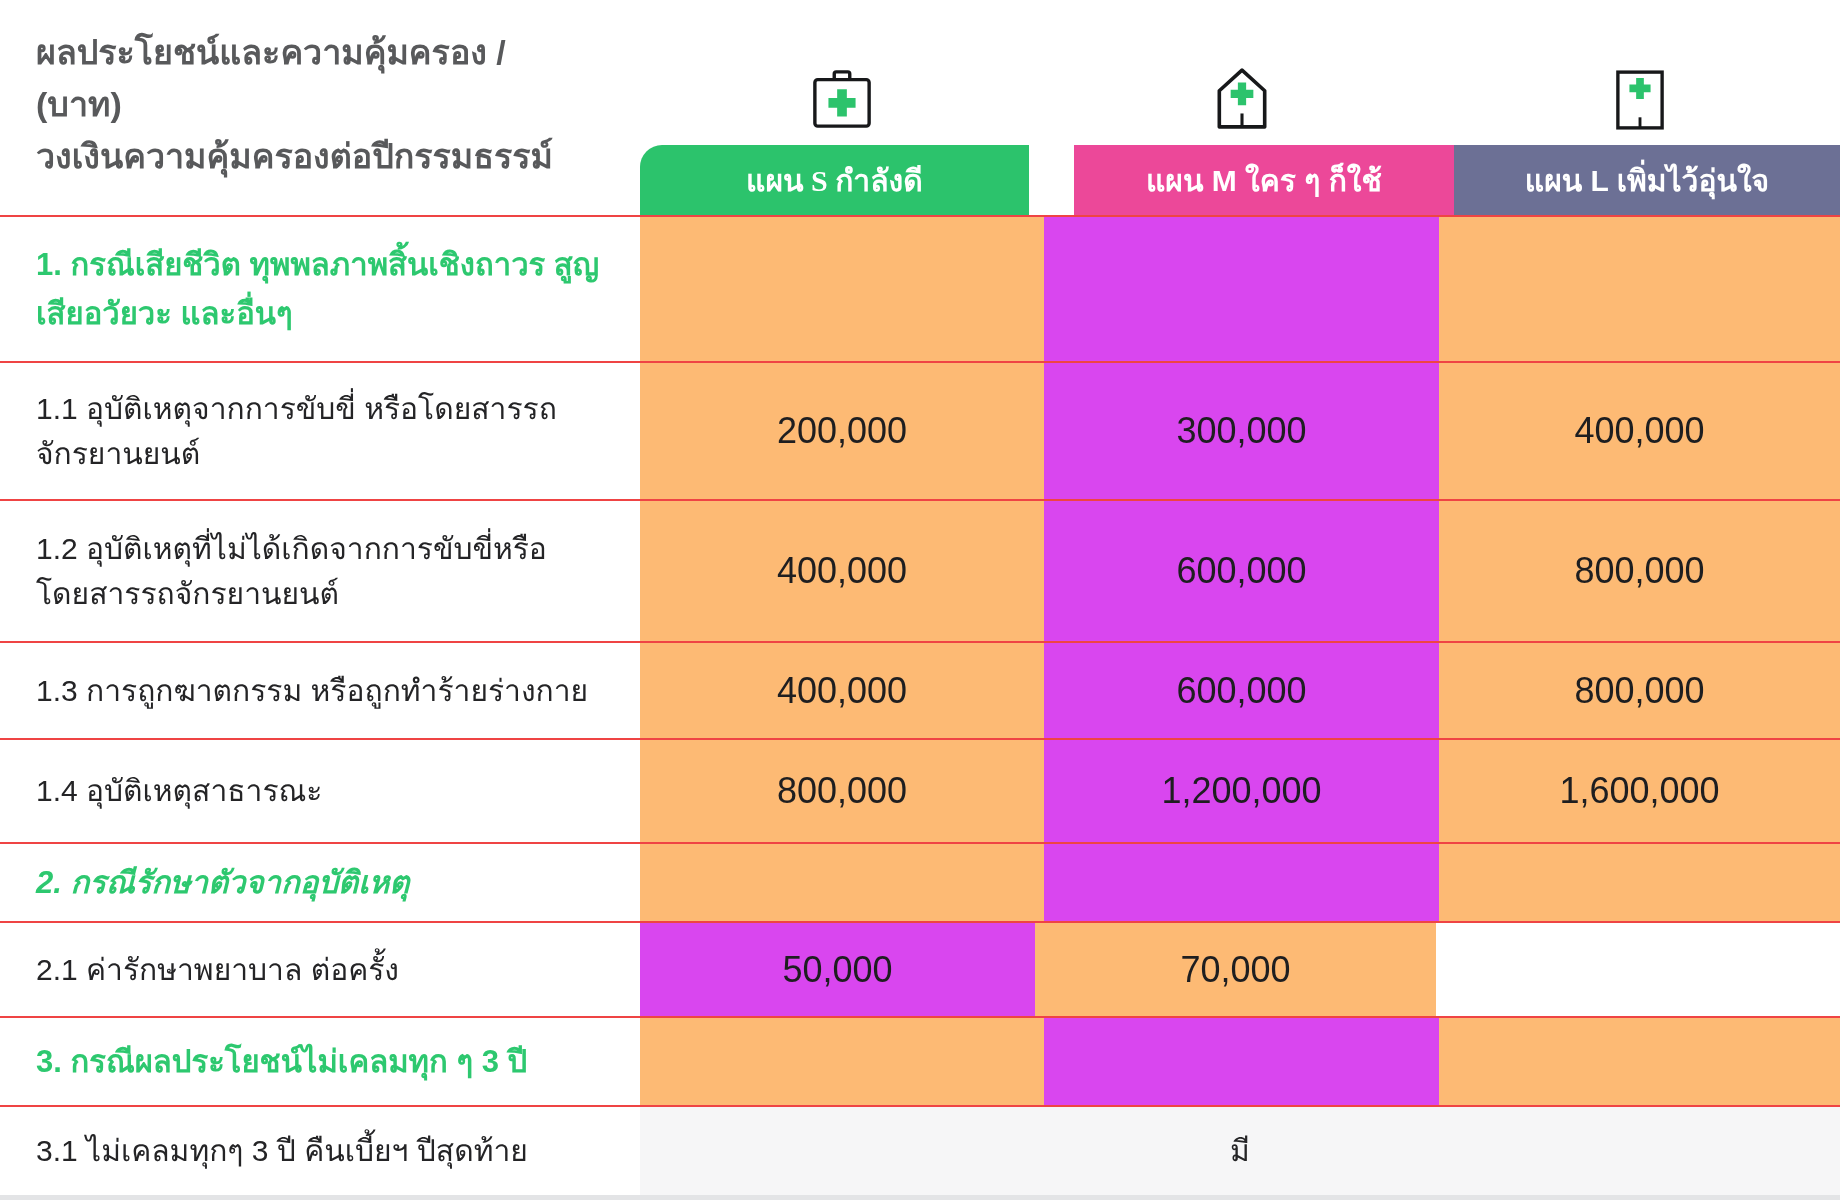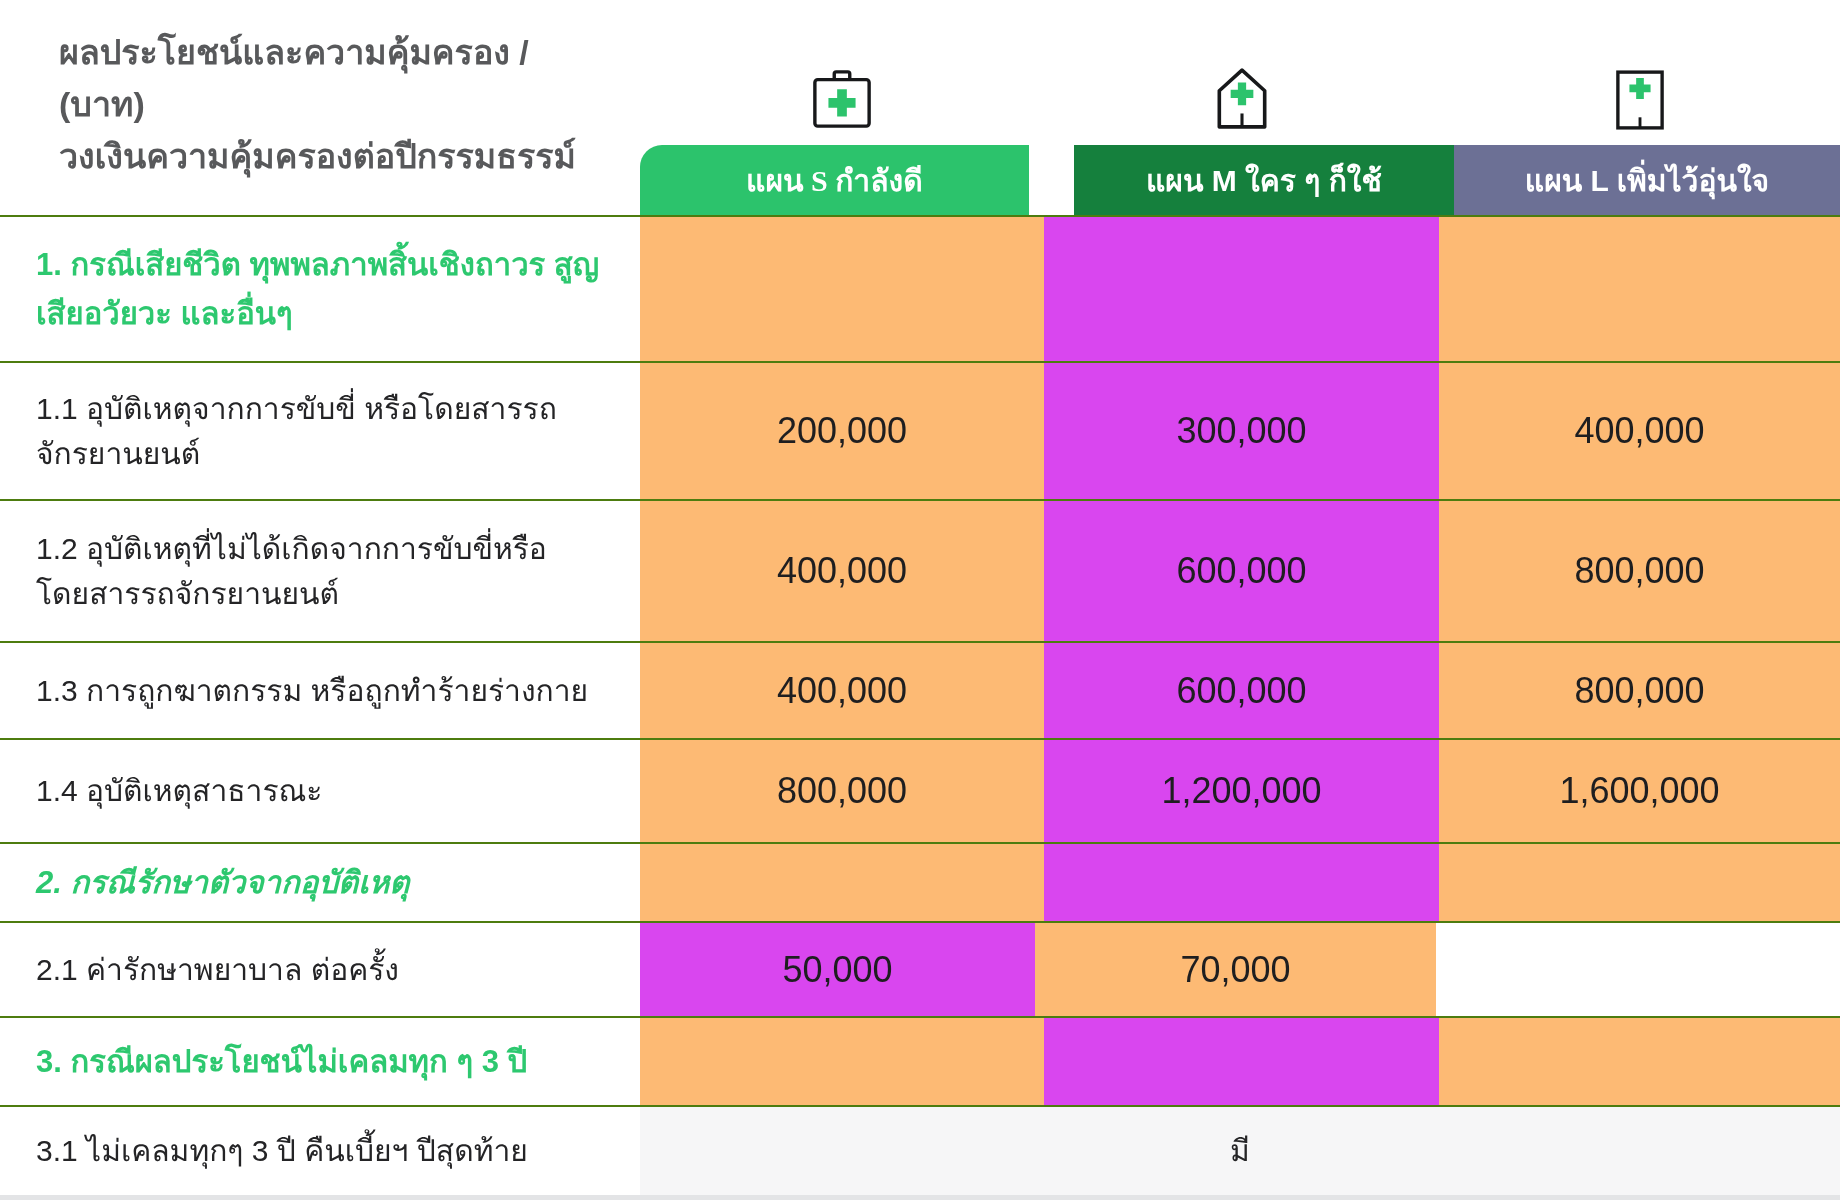--- a/index.html
+++ b/index.html
@@ -15,39 +15,39 @@
   .table { width: 1840px; height: 1200px; display: flex; flex-direction: column; }
 
   
   .c-label { width: 640px; box-sizing: border-box; }
   .c-s { width: 404px; box-sizing: border-box; }
   .c-m { width: 395px; box-sizing: border-box; }
   .c-l { width: 401px; box-sizing: border-box; text-align: right; }
   .c-span { width: 1200px; box-sizing: border-box; }
 
   
-  .header { display: flex; height: 215px; padding-left: 23px; }
+  .header { display: flex; height: 215px; }
   .header-title-cell { padding: 26px 20px 0 36px; }
   .title-line {
     font-size: 34px; line-height: 52px; font-weight: 600; color: #58595b;
   }
   .plans { width: 1200px; display: flex; flex-direction: column; }
   .plans-icons { height: 145px; display: flex; }
   .icon-cell { display: flex; justify-content: center; align-items: flex-end; padding-bottom: 14px; }
   .plans-band { height: 70px; display: flex; }
   .band-cell {
     display: flex; align-items: center; justify-content: center;
     color: #ffffff; font-size: 30px; font-weight: 600;
   }
   .band-s { background: #2cc36c; border-radius: 22px 0 0 0; font-family: Liberation Serif, serif; }
-  .band-m { background: #15803d; margin-left: 45px; }
+  .band-m { background: #ec4899; margin-left: 45px; }
   .band-l { background: #6c7095; }
 
   
-  .brow { display: flex; border-top: 2px solid #4d7c0f; }
+  .brow { display: flex; border-top: 2px solid #ef4444; }
   .bg-gray { background: #fdba74; }
   .bg-white { background: #d946ef; }
 
   .label-cell {
     display: flex; align-items: center;
     padding: 0 24px 0 36px;
     font-size: 30px; line-height: 45px; color: #242426;
   }
   .section-heading {
     font-weight: 600; color: #2dc86f; font-size: 31px; line-height: 49px;

